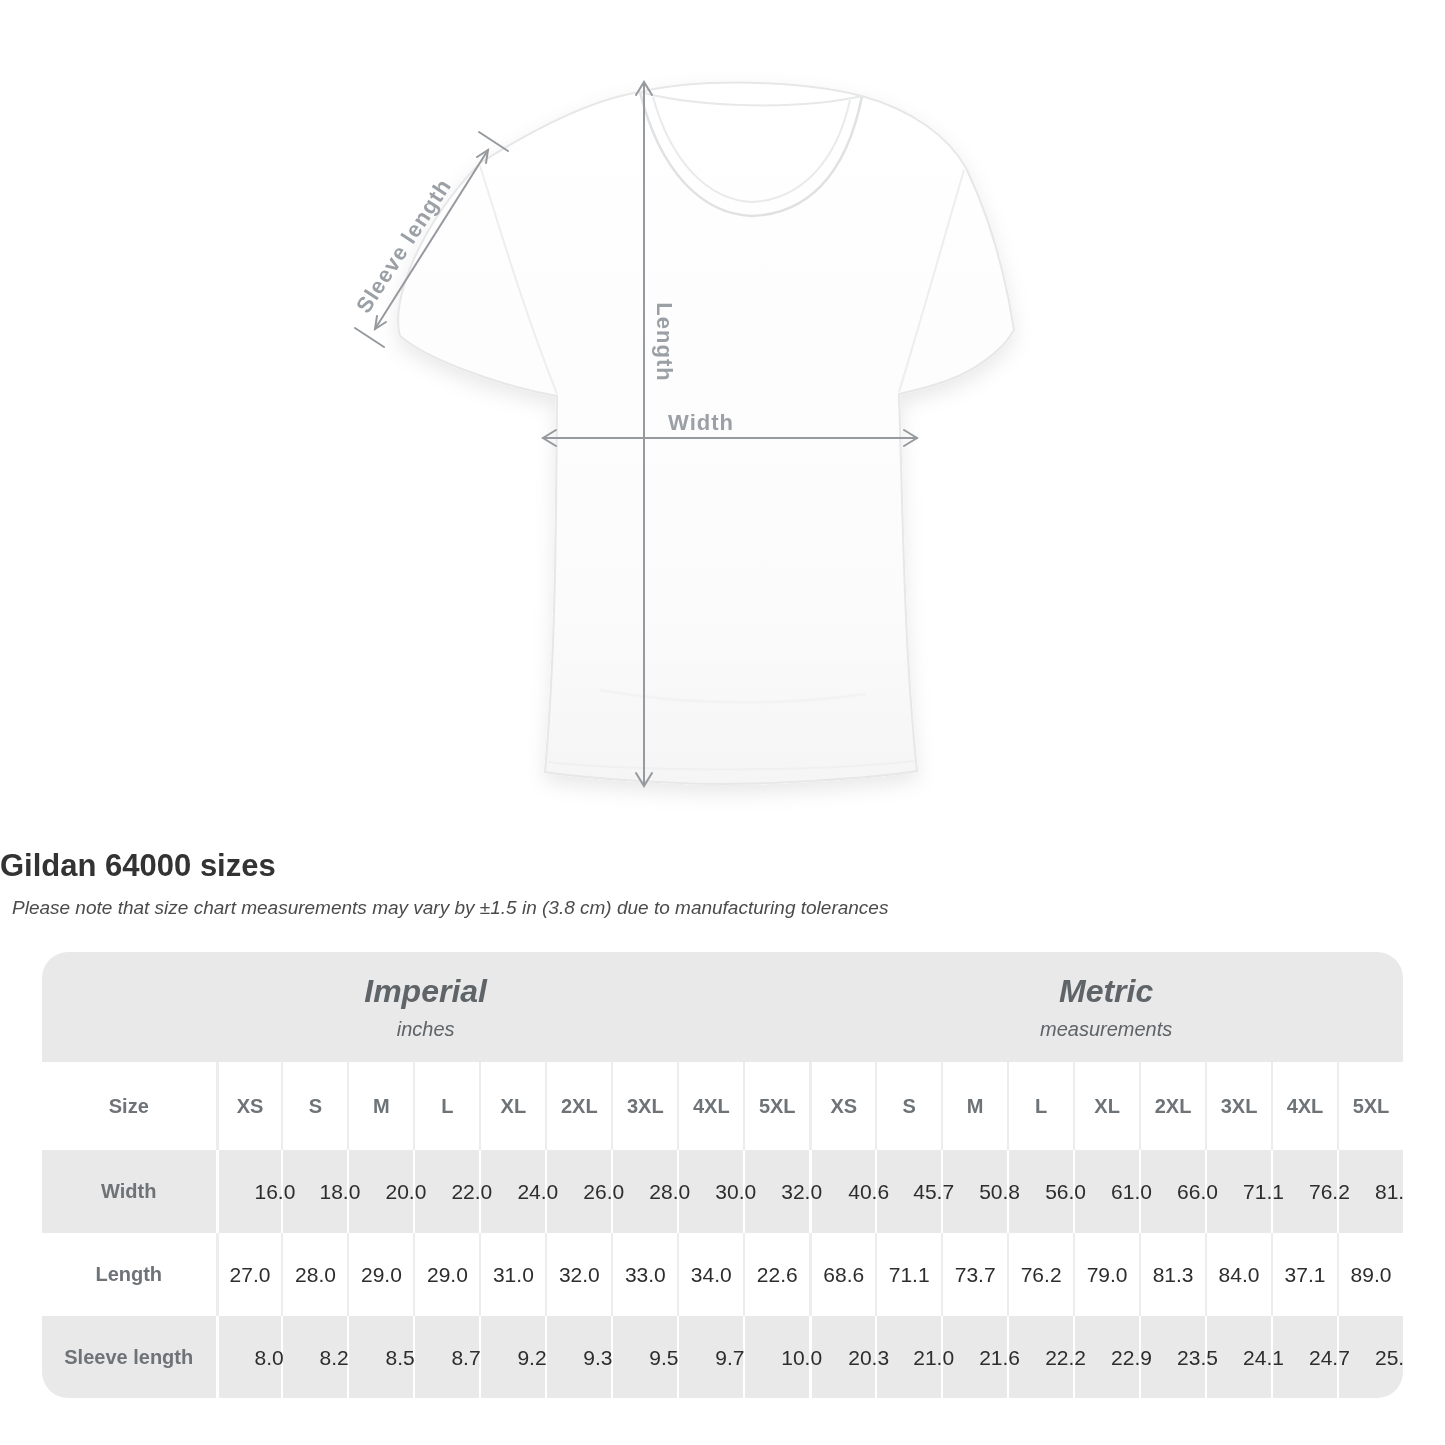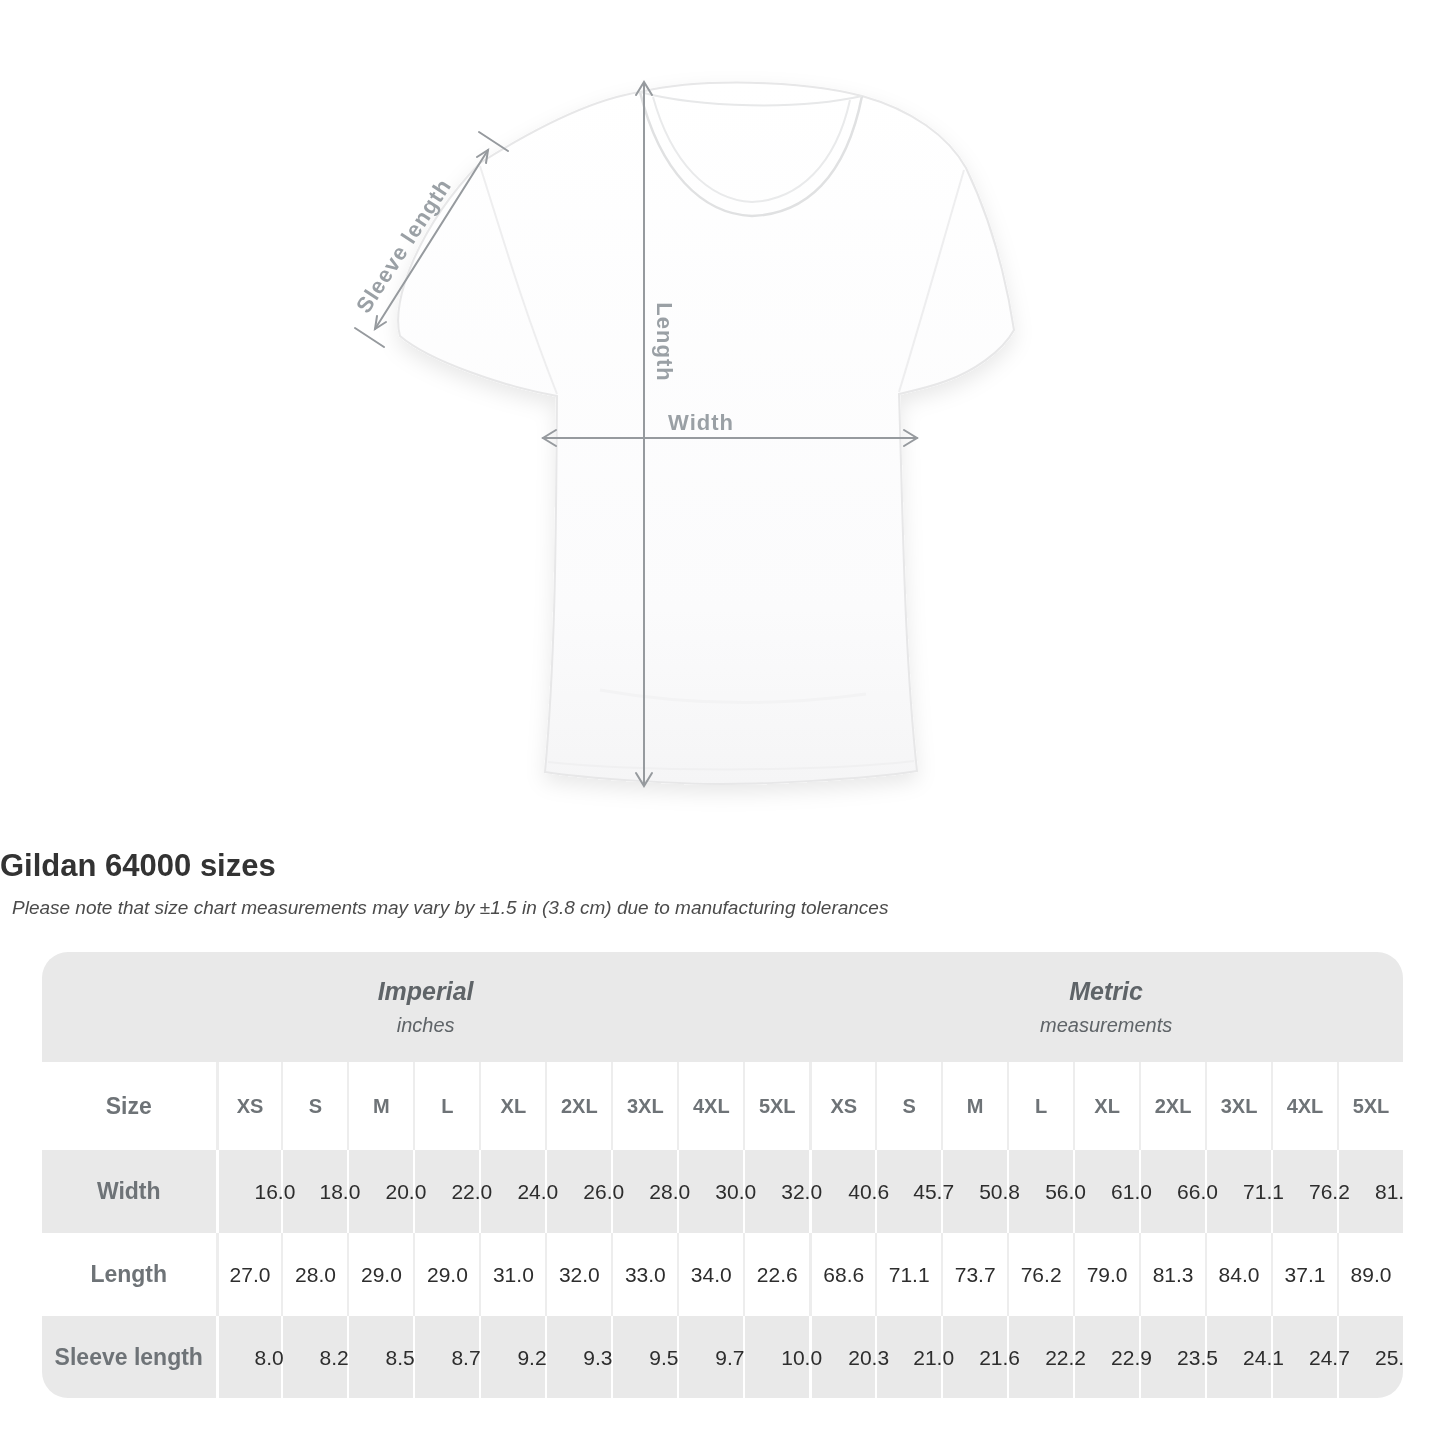--- a/index.html
+++ b/index.html
@@ -19,29 +19,29 @@
   .note{position:absolute;left:12px;top:897px;width:100%;text-align:left;
         font-style:italic;font-size:19px;color:#4b4b4b;}
 
   
   .table-wrap{position:absolute;left:42px;top:952px;width:1361px;height:446px;
               border-radius:26px;overflow:hidden;background:#fff;}
   table.size-table{width:100%;height:100%;border-collapse:separate;border-spacing:0;table-layout:fixed;}
   table.size-table td{text-align:center;vertical-align:middle;padding:0;}
 
   tr.band td{background:#e9e9e9;height:110px;}
-  .band-name{font-size:25px;font-weight:bold;font-style:italic;color:#5f6468;}
+  .band-name{font-size:32px;font-weight:bold;font-style:italic;color:#5f6468;}
   .band-unit{font-size:20px;font-style:italic;color:#5f6468;margin-top:8px;}
 
   tr.hdr td{height:88px;background:#fff;}
   tr.row-gray td{background:#e9e9e9;height:83px;}
   tr.row-white td{background:#fff;height:83px;}
 
   .hd{font-size:20px;font-weight:bold;color:#6e7377;}
-  .rowlabel{font-size:23px;font-weight:bold;color:#6e7377;}
+  .rowlabel{font-size:20px;font-weight:bold;color:#6e7377;}
   .val{font-size:21px;color:#2d2d2d;}
 
   
   tr.hdr td+td, tr.row-white td+td{border-left:2px solid #ededed;}
   tr.row-gray td+td{border-left:2px solid #ffffff;padding-left:36px;}
   tr.hdr td.sep3, tr.row-white td.sep3{border-left-width:3px;}
   tr.row-gray td.sep3{border-left-width:3px;}
 </style>
 </head>
 <body>

